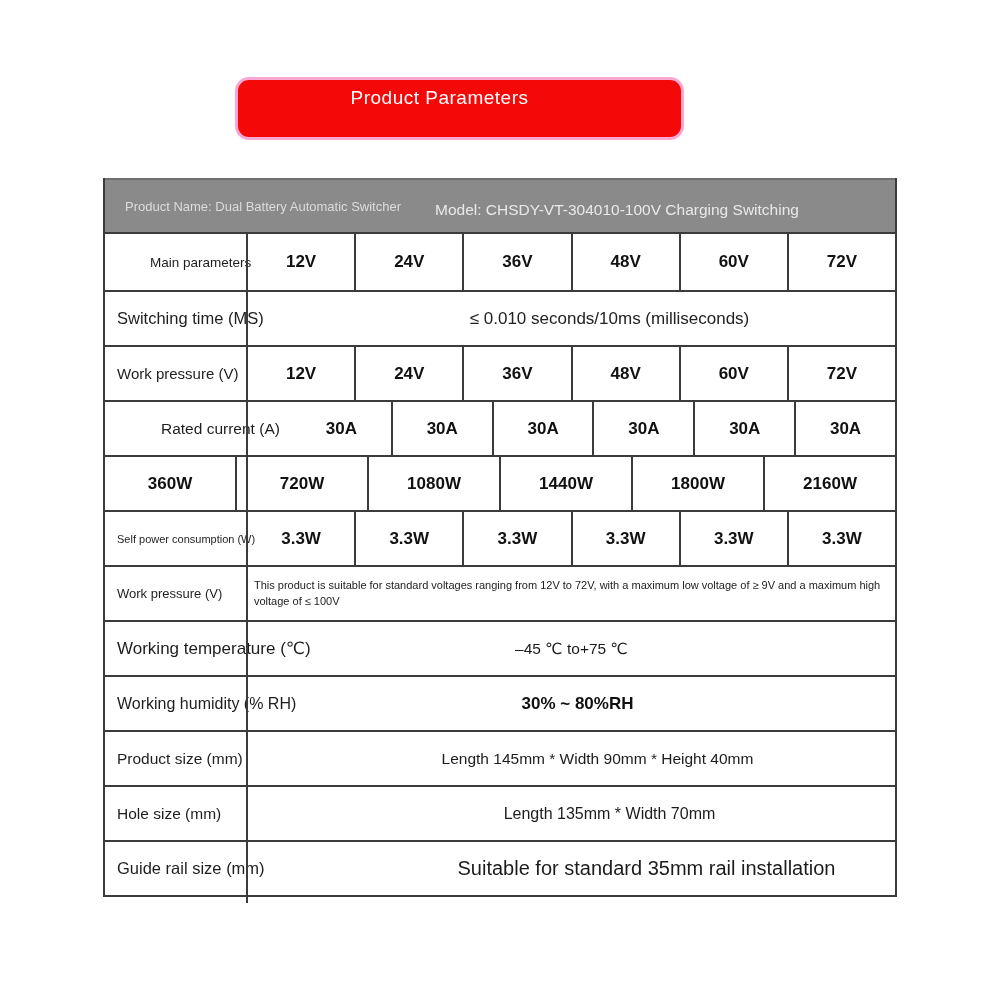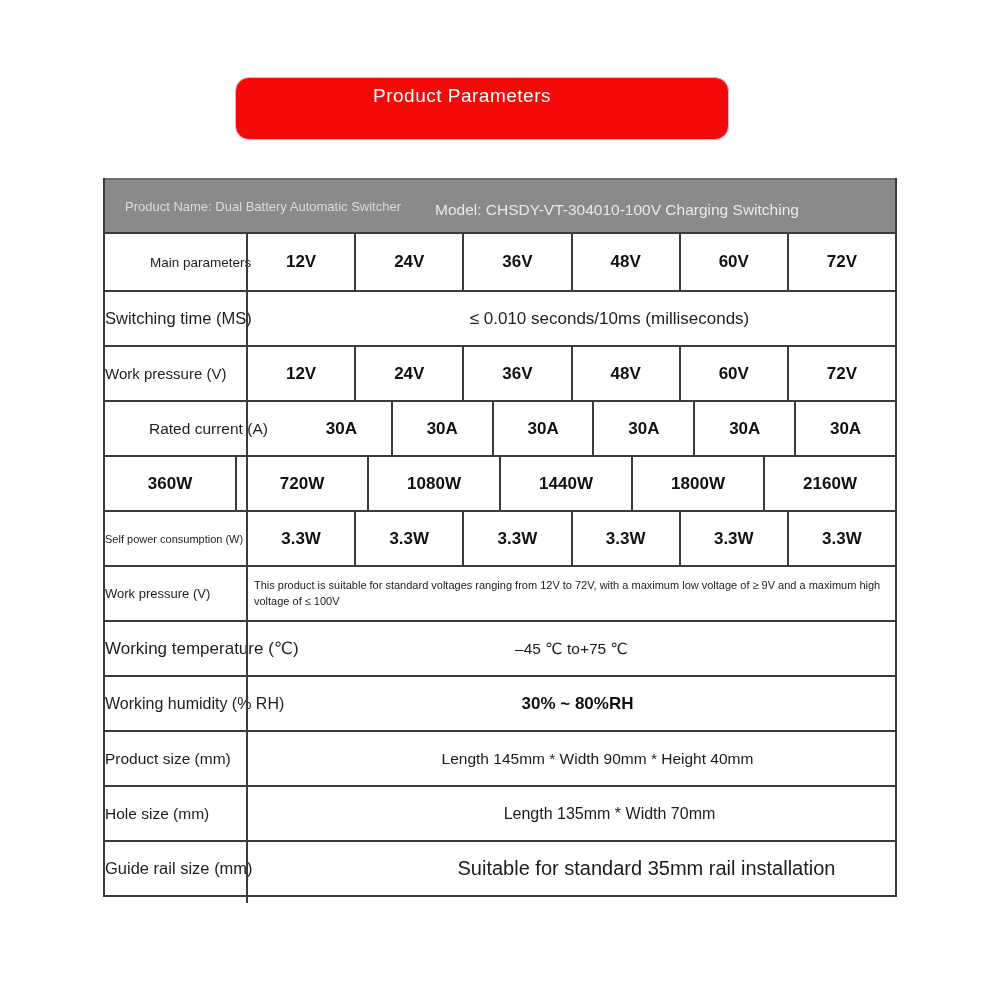--- a/index.html
+++ b/index.html
@@ -8,24 +8,24 @@
     width: 1000px;
     height: 1000px;
     background: #ffffff;
     font-family: "Liberation Sans", "DejaVu Sans", sans-serif;
     overflow: hidden;
   }
   
   .banner {
     position: absolute;
     left: 235px; top: 77px;
-    width: 494px; height: 63px;
+    width: 449px; height: 63px;
     box-sizing: border-box;
     background: #f50808;
-    border: 1px solid #f9a8d4;
+    border: 3px solid #f9a8d4;
     border-radius: 14px;
     text-align: center;
     color: #ffffff;
   }
   .banner-title {
     display: inline-block;
     margin-top: 7px;
     margin-left: -40px;
     font-size: 19px;
     letter-spacing: 0.5px;
@@ -60,20 +60,21 @@
     background: #ffffff;
   }
   .r1 { height: 58px; }
 
   .lab {
     flex: 0 0 143px;
     width: 143px;
     box-sizing: border-box;
     display: flex;
     align-items: center;
+    padding-left: 12px;
     white-space: nowrap;
     overflow: visible;
     color: #1e1e1e;
     z-index: 2;
   }
   .lab1  { padding-left: 45px; font-size: 13.5px; }
   .lab2  { font-size: 16.5px; }
   .lab3  { font-size: 15px; }
   .lab4  { font-size: 15.5px; margin-left: 44px; }
   .lab5  { font-size: 16px; }

